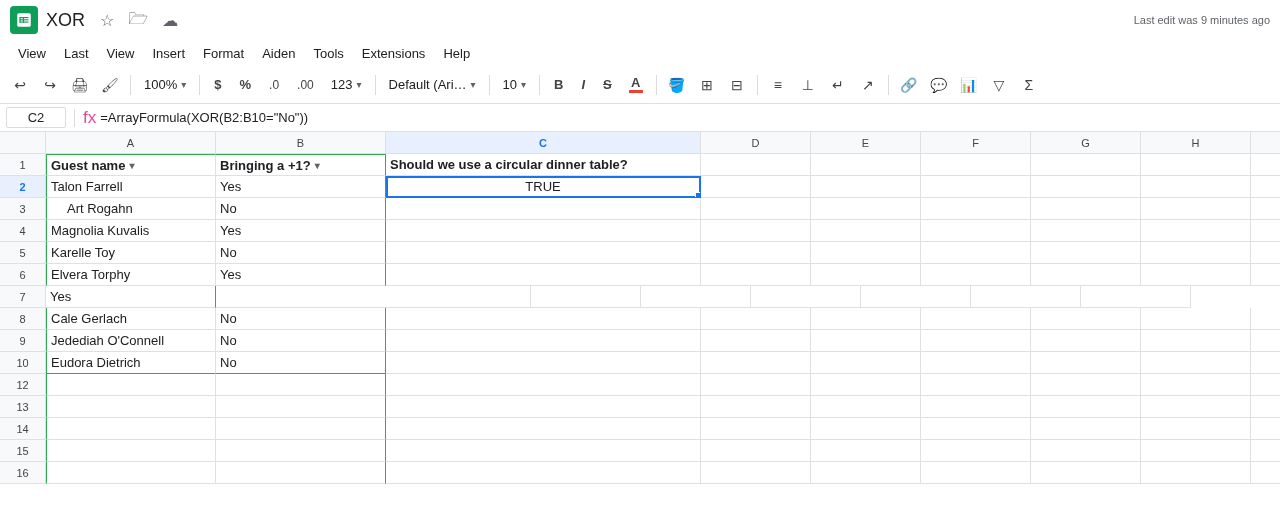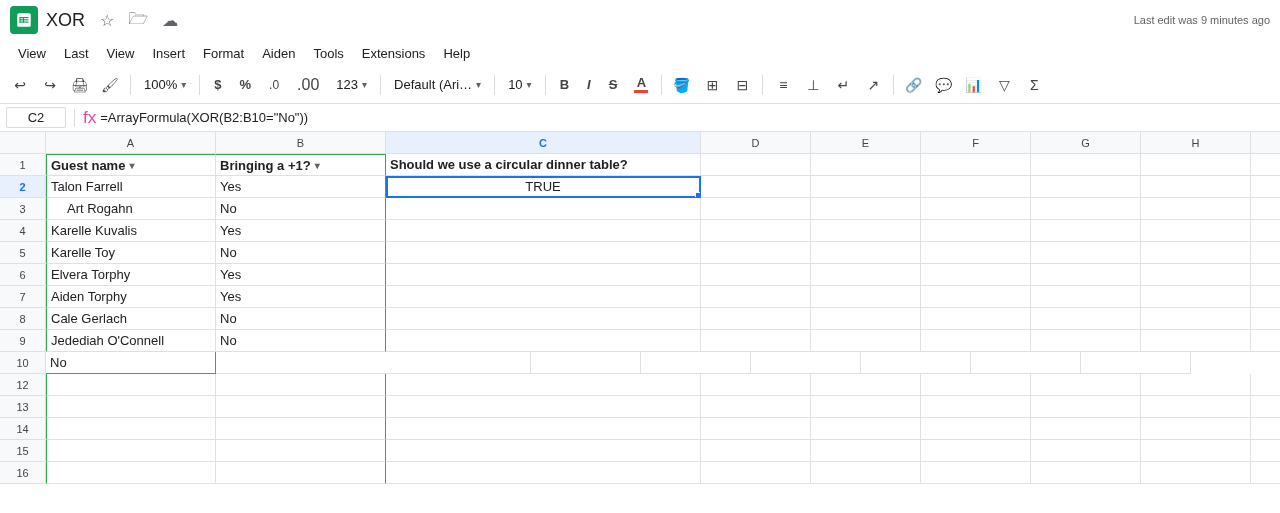--- a/index.html
+++ b/index.html
@@ -273,21 +273,21 @@
   <div class="tb-btn">🖌</div>
   <div class="tb-sep"></div>
   <div class="tb-select">
     <span>100%</span>
     <span class="tb-select-arrow">▾</span>
   </div>
   <div class="tb-sep"></div>
   <div class="tb-text-btn">$</div>
   <div class="tb-text-btn">%</div>
   <div class="tb-text-btn" style="font-size:12px; font-weight:normal;">.0</div>
-  <div class="tb-text-btn" style="font-size:16px; font-weight:normal;">.00</div>
+  <div class="tb-text-btn" style="font-size:12px; font-weight:normal;">.00</div>
   <div class="tb-select">
     <span>123</span>
     <span class="tb-select-arrow">▾</span>
   </div>
   <div class="tb-sep"></div>
   <div class="tb-select">
     <span>Default (Ari…</span>
     <span class="tb-select-arrow">▾</span>
   </div>
   <div class="tb-sep"></div>
@@ -378,21 +378,21 @@
         <div class="cell col-c"></div>
         <div class="cell col-d"></div>
         <div class="cell col-e"></div>
         <div class="cell col-f"></div>
         <div class="cell col-g"></div>
         <div class="cell col-h"></div>
         <div class="cell col-i"></div>
       </div>
       <div class="sheet-row">
         <div class="row-header-cell col-rh">4</div>
-        <div class="cell col-a" style="border-left: 1px solid rgb(52, 168, 83);">Karelle Kuvalis</div>
+        <div class="cell col-a" style="border-left: 1px solid rgb(52, 168, 83);">Magnolia Kuvalis</div>
         <div class="cell col-b" style="border-right: 1px solid rgb(52, 168, 83);">Yes</div>
         <div class="cell col-c"></div>
         <div class="cell col-d"></div>
         <div class="cell col-e"></div>
         <div class="cell col-f"></div>
         <div class="cell col-g"></div>
         <div class="cell col-h"></div>
         <div class="cell col-i"></div>
       </div>
       <div class="sheet-row">
@@ -414,21 +414,20 @@
         <div class="cell col-c"></div>
         <div class="cell col-d"></div>
         <div class="cell col-e"></div>
         <div class="cell col-f"></div>
         <div class="cell col-g"></div>
         <div class="cell col-h"></div>
         <div class="cell col-i"></div>
       </div>
       <div class="sheet-row">
         <div class="row-header-cell col-rh">7</div>
-        <div class="cell col-a" style="border-left: 1px solid rgb(52, 168, 83);">Aiden Torphy</div>
         <div class="cell col-b" style="border-right: 1px solid rgb(52, 168, 83);">Yes</div>
         <div class="cell col-c"></div>
         <div class="cell col-d"></div>
         <div class="cell col-e"></div>
         <div class="cell col-f"></div>
         <div class="cell col-g"></div>
         <div class="cell col-h"></div>
         <div class="cell col-i"></div>
       </div>
       <div class="sheet-row">
@@ -450,20 +449,21 @@
         <div class="cell col-c"></div>
         <div class="cell col-d"></div>
         <div class="cell col-e"></div>
         <div class="cell col-f"></div>
         <div class="cell col-g"></div>
         <div class="cell col-h"></div>
         <div class="cell col-i"></div>
       </div>
       <div class="sheet-row">
         <div class="row-header-cell col-rh">10</div>
+        <div class="cell col-a" style="border-bottom: 1px solid rgb(52, 168, 83); border-left: 1px solid rgb(52, 168, 83);">Eudora Dietrich</div>
         <div class="cell col-b" style="border-bottom: 1px solid rgb(52, 168, 83); border-right: 1px solid rgb(52, 168, 83);">No</div>
         <div class="cell col-c"></div>
         <div class="cell col-d"></div>
         <div class="cell col-e"></div>
         <div class="cell col-f"></div>
         <div class="cell col-g"></div>
         <div class="cell col-h"></div>
         <div class="cell col-i"></div>
       </div>
       <div class="sheet-row">

